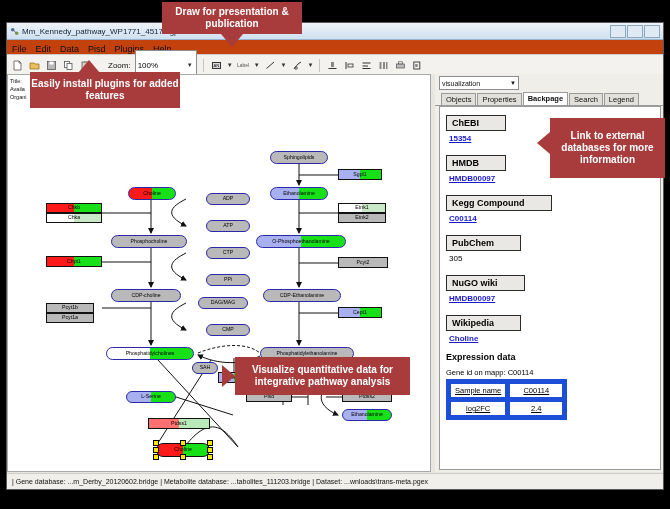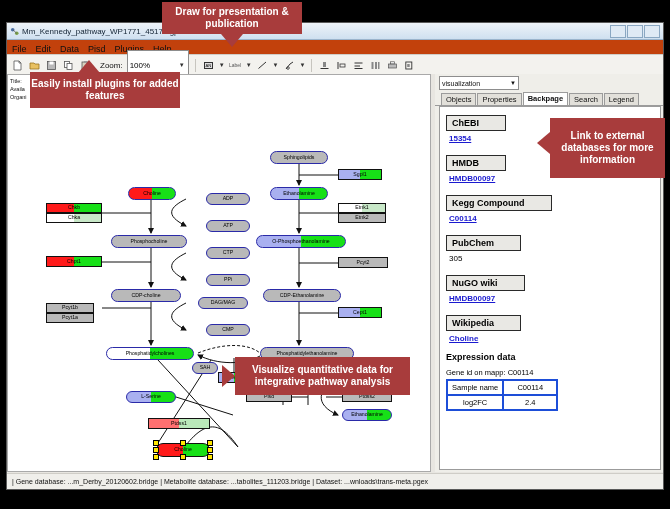--- a/index.html
+++ b/index.html
@@ -18,21 +18,21 @@
   .winbtns i{display:block;width:14px;height:11px;border:1px solid #8aa7c2;background:#dfeaf5;}
 
   .menubar{height:14px;background:#c2410c;border-bottom:1px solid #cfcdc7;
            display:flex;align-items:flex-end;gap:9px;padding:0 5px;font-size:9px;color:#111;}
   .menubar span{cursor:default;}
 
   .toolbar{height:20px;background:#f3f2ee;border-bottom:1px solid #cfcdc7;
            display:flex;align-items:center;gap:4px;padding:0 4px;}
   .tbtn{width:13px;height:13px;display:flex;align-items:center;justify-content:center;
         font-size:9px;color:#4a4a4a;}
-  .zl{font-size:8px;color:#111;margin-left:4px;}
+  .zl{font-size:8px;color:#111;margin-left:12px;}
   .zoomsel{width:56px;height:13px;border:1px solid #8d8d8d;background:#fff;font-size:8px;
            display:flex;align-items:center;padding:8px 2px;position:relative;}
   .zoomsel .car{position:absolute;right:3px;font-size:6px;color:#333;}
   .sep{width:1px;height:13px;background:#c7c5bf;margin:0 2px;}
   .mini-caret{font-size:6px;color:#333;}
 
   
   .body{position:absolute;left:0;top:51px;right:0;bottom:17px;display:flex;}
   .canvaswrap{position:relative;width:424px;background:#fff;border:1px solid #a9a9a9;
               box-sizing:border-box;overflow:hidden;}
@@ -55,22 +55,22 @@
   .backpage{flex:1;background:#fff;border:1px solid #9b9b9b;margin:0 2px 2px 4px;
             overflow:hidden;padding:5px 6px;position:relative;}
   .dbhead{display:inline-block;border:1px solid #2a2a2a;background:#e9e8e4;
           font-size:9px;font-weight:bold;color:#000;padding:2px 26px 2px 5px;margin-bottom:3px;}
   .dblink{font-size:8px;color:#1a1ad0;text-decoration:underline;font-weight:bold;
           display:block;margin:0 0 9px 3px;}
   .dbplain{font-size:8px;color:#000;display:block;margin:0 0 9px 3px;}
   .exphead{font-size:9px;font-weight:bold;color:#000;margin:3px 0 6px 0;}
   .geneid{font-size:7.5px;color:#000;margin-bottom:2px;}
   table.expr{border-collapse:collapse;}
-  table.expr td{border:2px solid #1d4ed8;font-size:7.5px;text-align:center;padding:2px 4px;
-                color:#000;background:#fff;min-width:44px;}
+  table.expr td{border:5px solid #1d4ed8;font-size:7.5px;text-align:center;padding:2px 4px;
+                color:#000;background:#fff;min-width:44px;text-decoration:underline;}
 
   
   .status{position:absolute;left:0;right:0;bottom:0;height:15px;background:#f0efeb;
           border-top:1px solid #cfcdc7;display:flex;align-items:center;}
   .statustxt{font-size:7px;color:#111;padding-left:5px;white-space:nowrap;}
 
   
   .node{position:absolute;box-sizing:border-box;display:flex;align-items:center;
         justify-content:center;font-size:5.2px;color:#000;text-align:center;line-height:1;}
   .met{border:1px solid #2a2aa8;border-radius:7px;background:#b9b9b9;}

